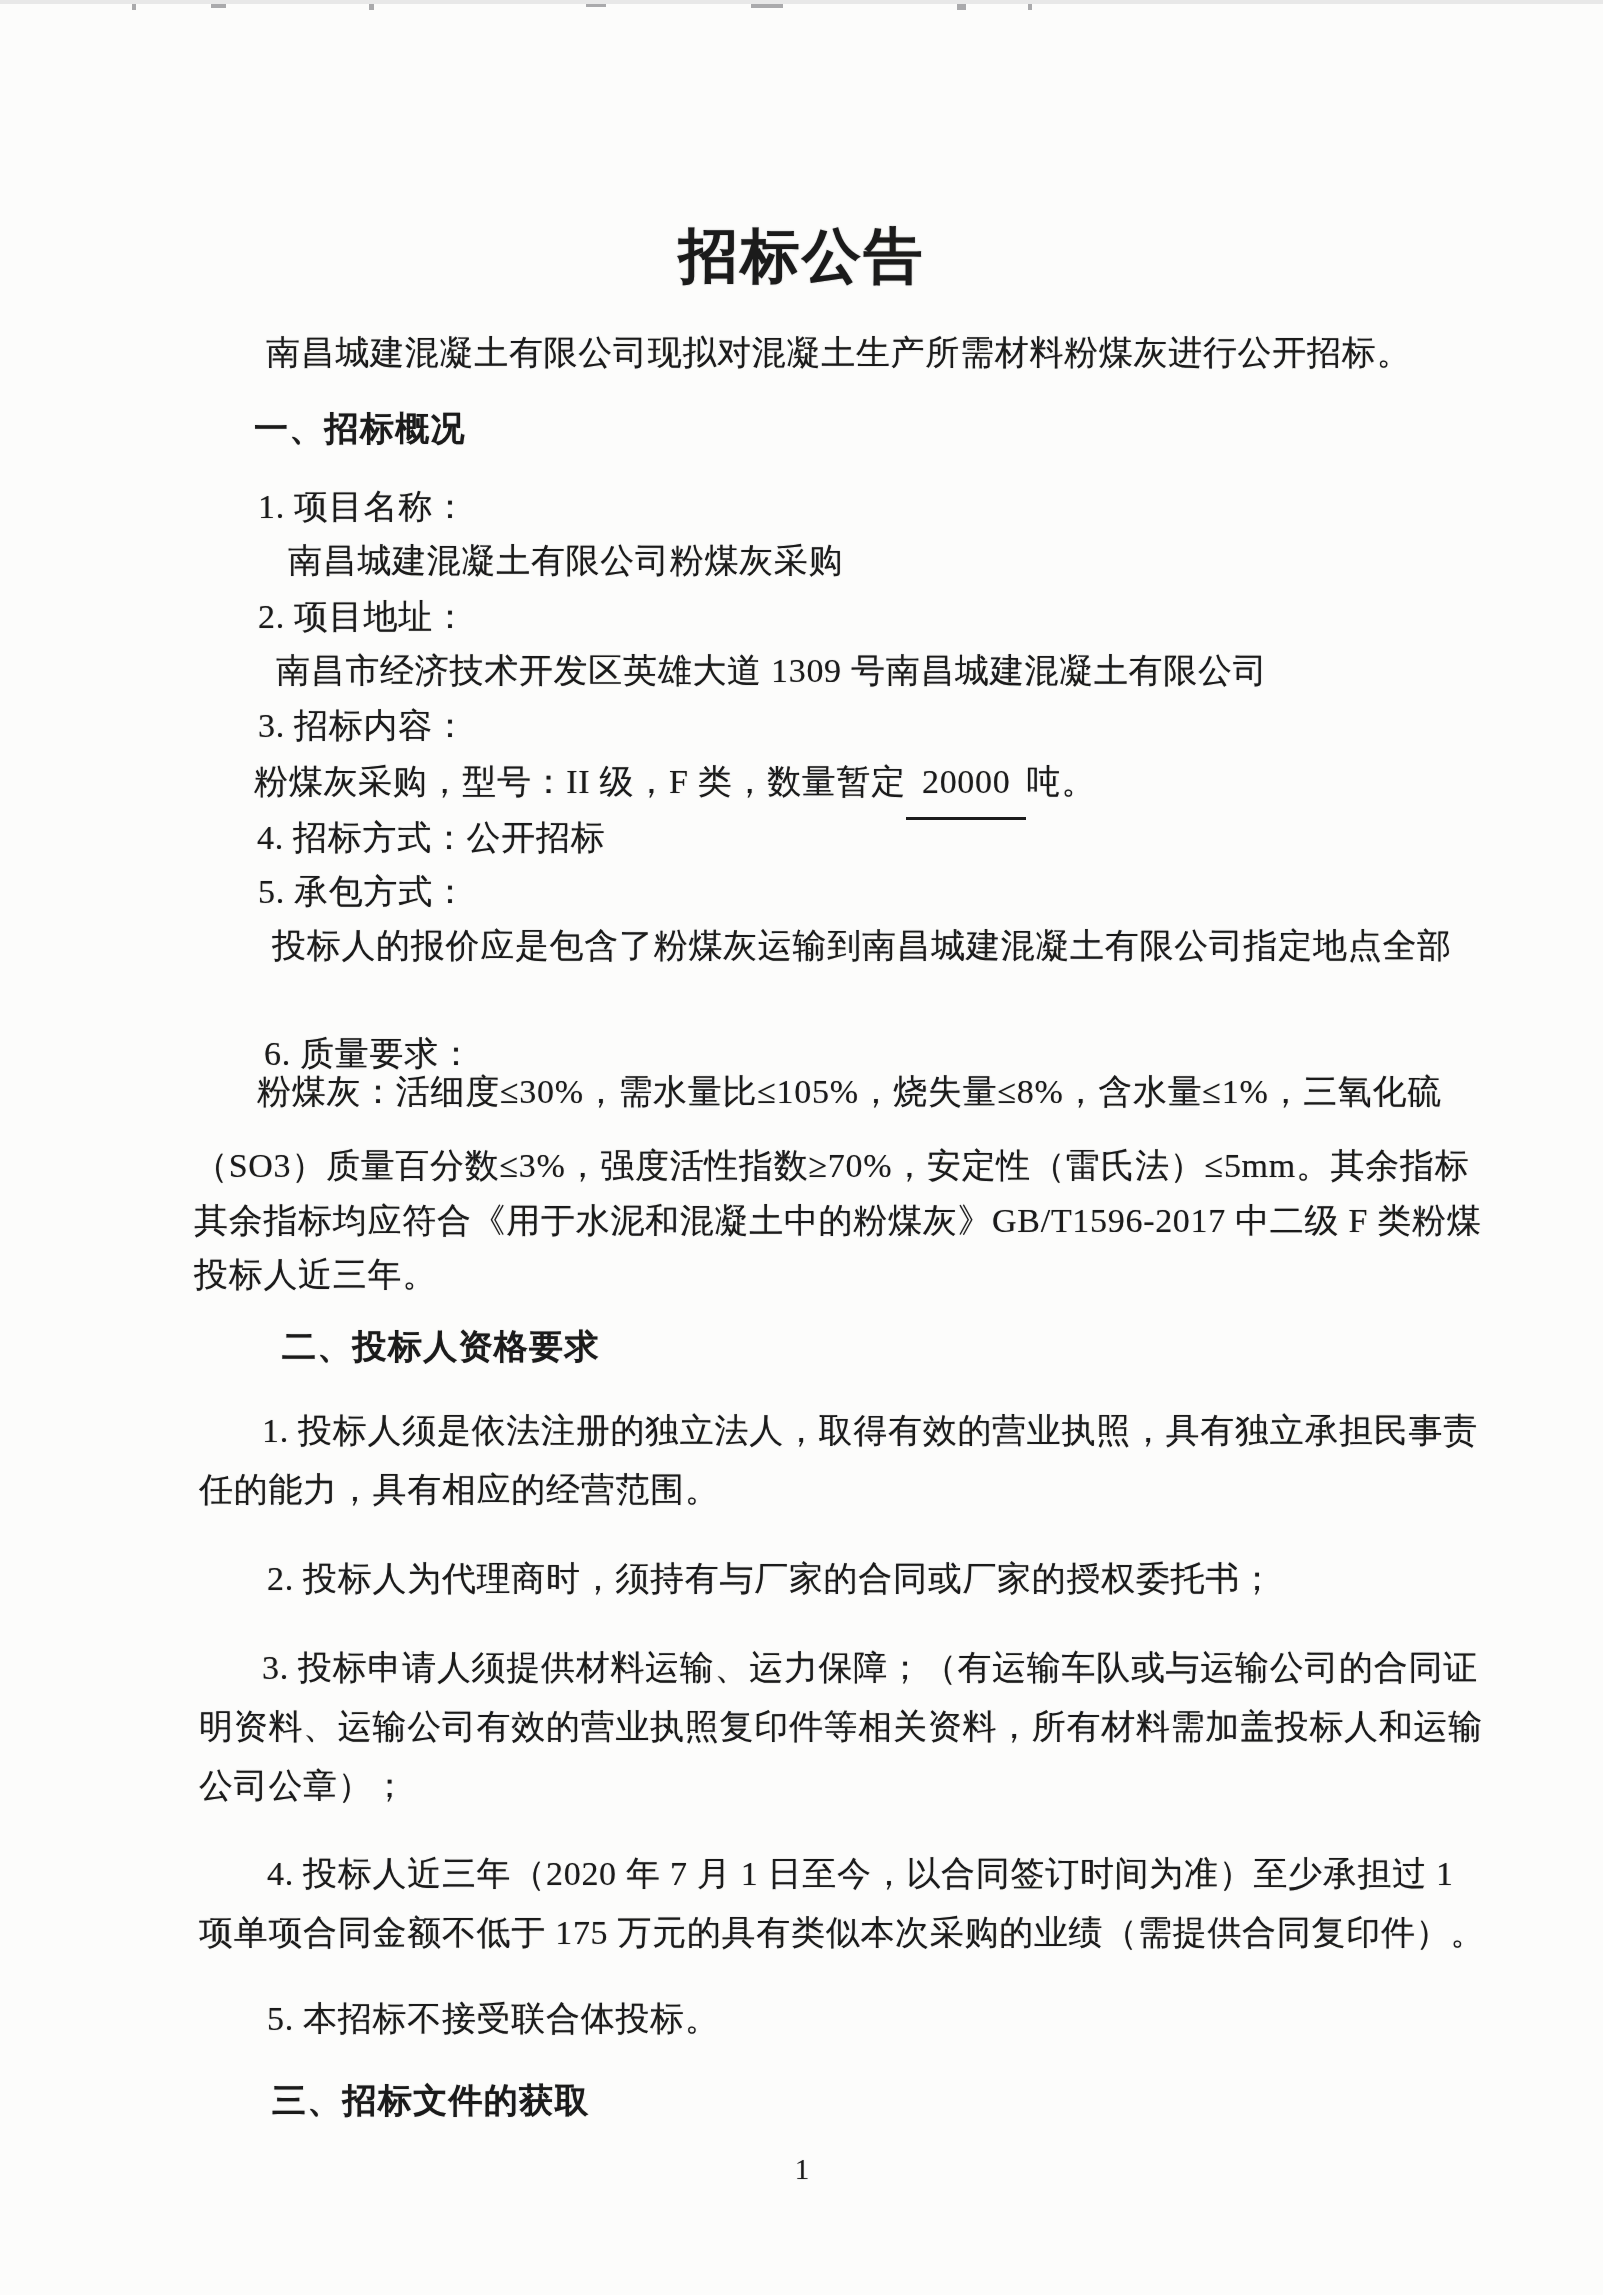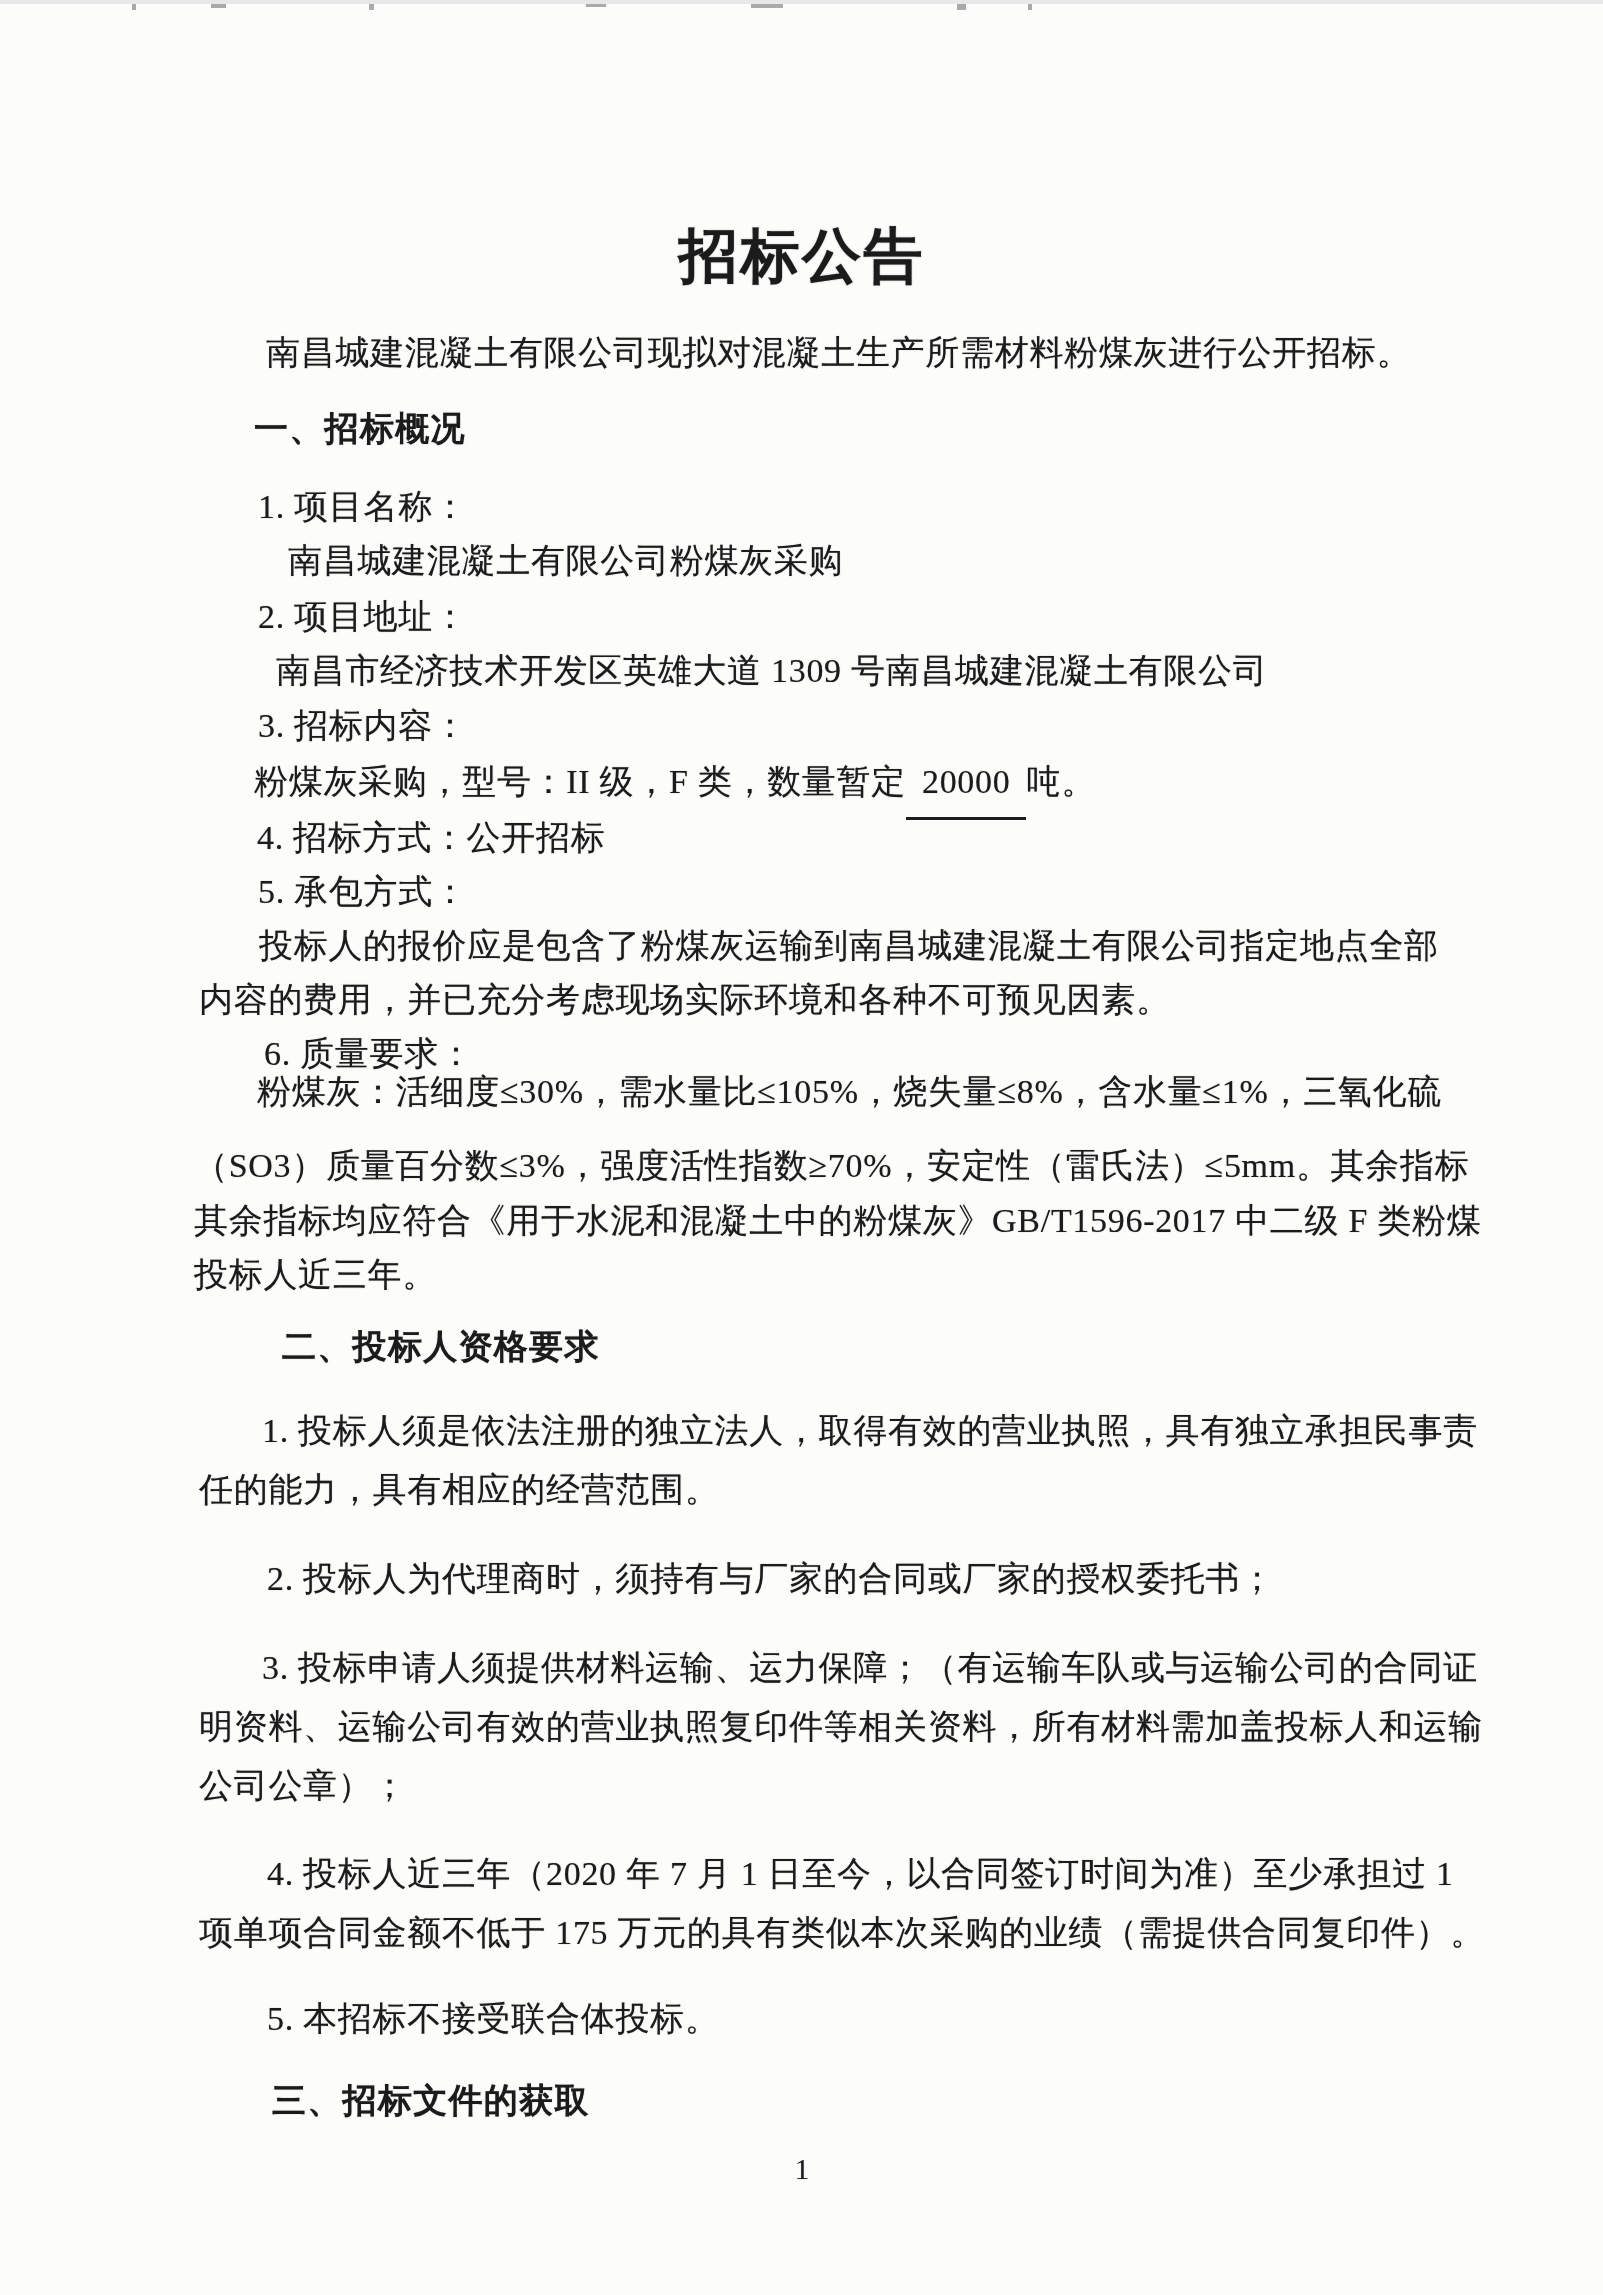--- a/index.html
+++ b/index.html
@@ -87,23 +87,22 @@
   <div class="t-line" style="top:702px; left:258px;">3. 招标内容：</div>
 
   <div class="t-line" style="top:758px; left:254px;">
     <span>粉煤灰采购，型号：II 级，F 类，数量暂定</span><span class="qty-underline">20000</span><span>吨。</span>
   </div>
 
   <div class="t-line" style="top:814px; left:257px;">4. 招标方式：公开招标</div>
 
   <div class="t-line" style="top:868px; left:258px;">5. 承包方式：</div>
 
-  <div class="t-line" style="top:922px; left:259px;">投标人的报价应是包含了粉煤灰运输到南昌城建混凝土有限公司指定地点全部</div>
+  <div class="t-line" style="top:922px; left:272px;">投标人的报价应是包含了粉煤灰运输到南昌城建混凝土有限公司指定地点全部</div>
 
-  <div class="t-line" style="top:976px; left:199px;">内容的费用，并已充分考虑现场实际环境和各种不可预见因素。</div>
 
   <div class="t-line" style="top:1030px; left:264px;font-family:Liberation Serif, serif;">6. 质量要求：</div>
 
   <div class="t-line" style="top:1068px; left:257px;">粉煤灰：活细度≤30%，需水量比≤105%，烧失量≤8%，含水量≤1%，三氧化硫</div>
 
   <div class="t-line" style="top:1142px; left:194px;">（SO3）质量百分数≤3%，强度活性指数≥70%，安定性（雷氏法）≤5mm。其余指标</div>
 
   <div class="t-line" style="top:1197px; left:194px;">其余指标均应符合《用于水泥和混凝土中的粉煤灰》GB/T1596-2017 中二级 F 类粉煤</div>
 
   <div class="t-line" style="top:1251px; left:194px;">投标人近三年。</div>

